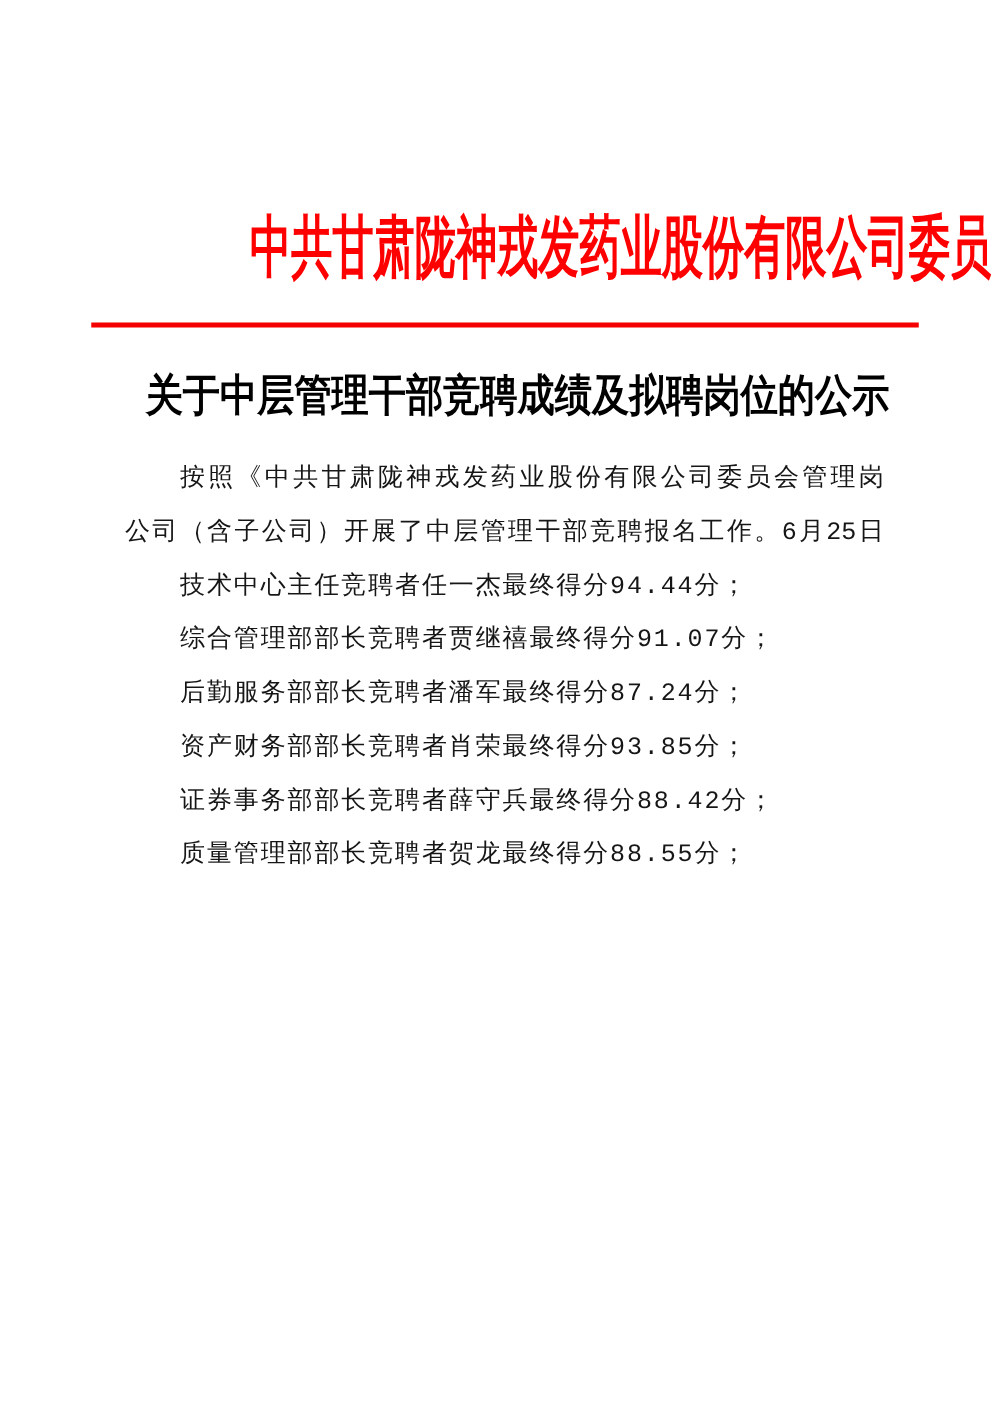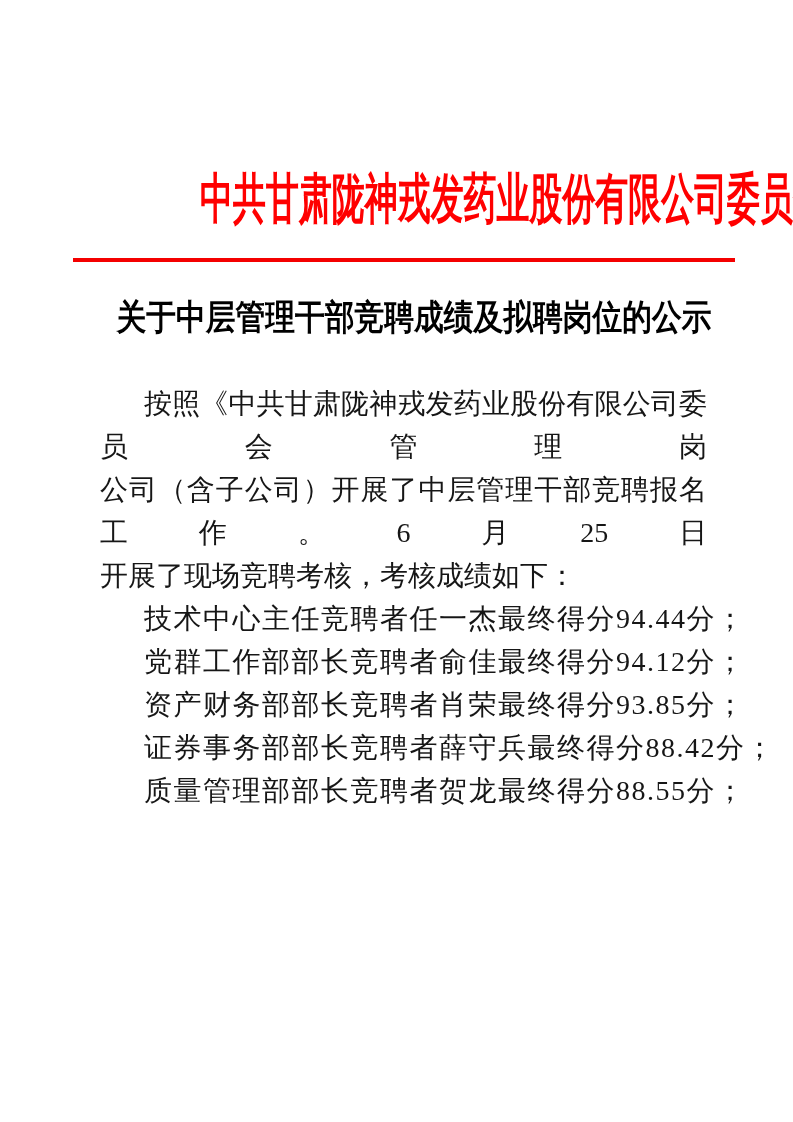--- a/index.html
+++ b/index.html
@@ -59,25 +59,25 @@
     font-weight: bold;
     font-size: 35px;
     line-height: 40px;
     color: #000000;
     transform: scaleX(0.85);
     transform-origin: center;
   }
   
   .body-block {
     position: absolute;
-    top: 382px;
+    top: 362px;
     left: 100px;
     width: 607px;
-    font-family: Liberation Serif, serif;
-    font-size: 28px;
+    font-family: Liberation Mono, monospace;
+    font-size: 20px;
     line-height: 43px;
     color: var(--text-color, #161616);
   }
   .body-block .line {
     white-space: nowrap;
   }
   .body-block .p-first {
     text-indent: 44px;
   }
   .body-block .p-full {
@@ -101,22 +101,22 @@
 
   <div class="red-rule"></div>
 
   <div class="doc-title">
     <span class="stretch">关于中层管理干部竞聘成绩及拟聘岗位的公示</span>
   </div>
 
   <div class="body-block">
     <div class="line p-first p-full">按照《中共甘肃陇神戎发药业股份有限公司委员会管理岗</div>
     <div class="line p-full">公司（含子公司）开展了中层管理干部竞聘报名工作。6月25日</div>
-    <div class="line">开展了现场竞聘考核，考核成绩如下：</div>
 
     <div class="line result">技术中心主任竞聘者任一杰最终得分94.44分；</div>
-    <div class="line result">党群工作部部长竞聘者俞佳最终得分94.12分；</div>
+    <div class="line result">综合管理部部长竞聘者贾继禧最终得分91.07分；</div>
+    <div class="line result">后勤服务部部长竞聘者潘军最终得分87.24分；</div>
     <div class="line result">资产财务部部长竞聘者肖荣最终得分93.85分；</div>
     <div class="line result">证券事务部部长竞聘者薛守兵最终得分88.42分；</div>
     <div class="line result">质量管理部部长竞聘者贺龙最终得分88.55分；</div>
   </div>
 
 </div>
 
 </body></html>

